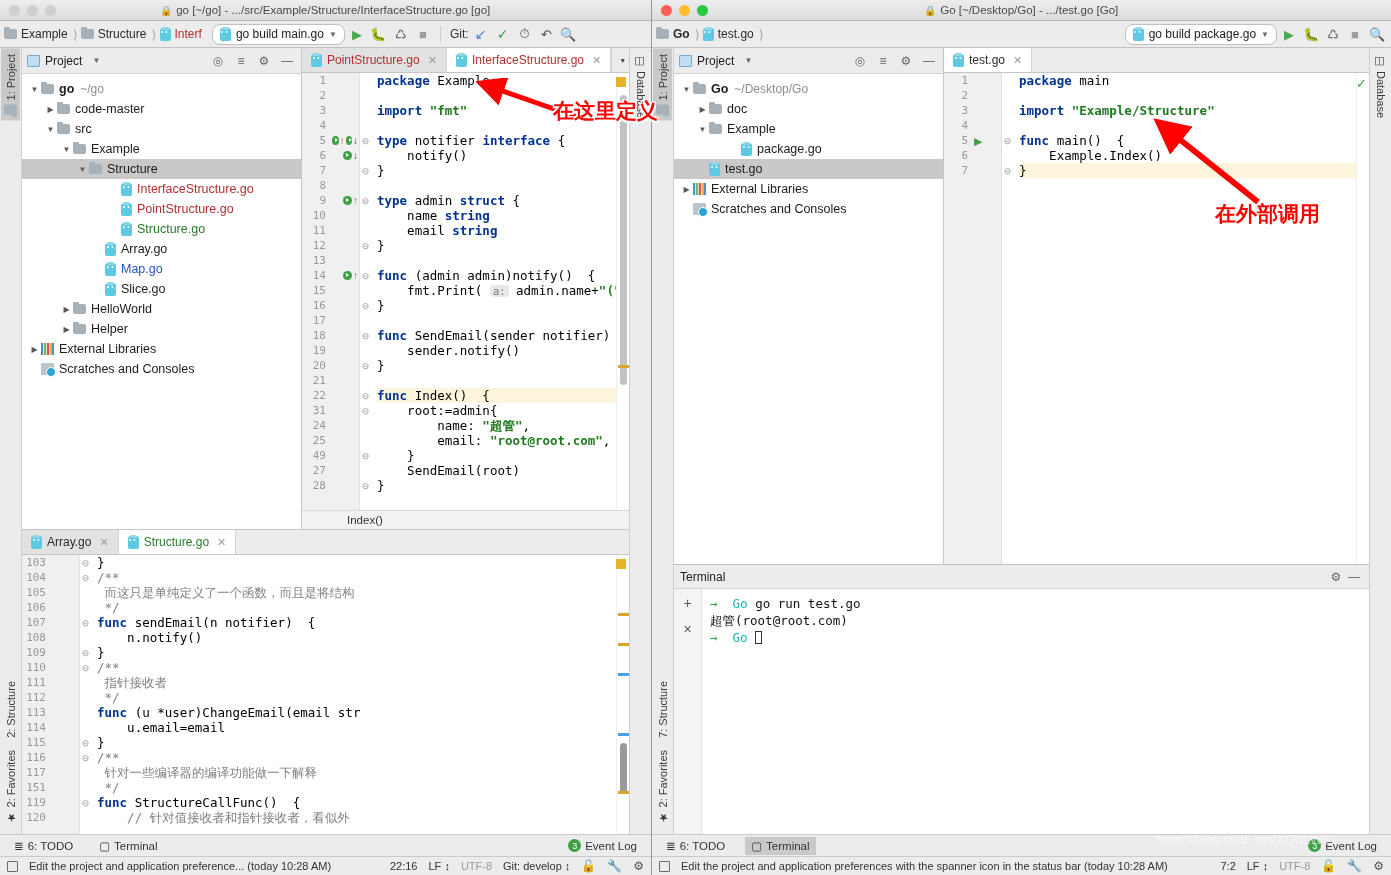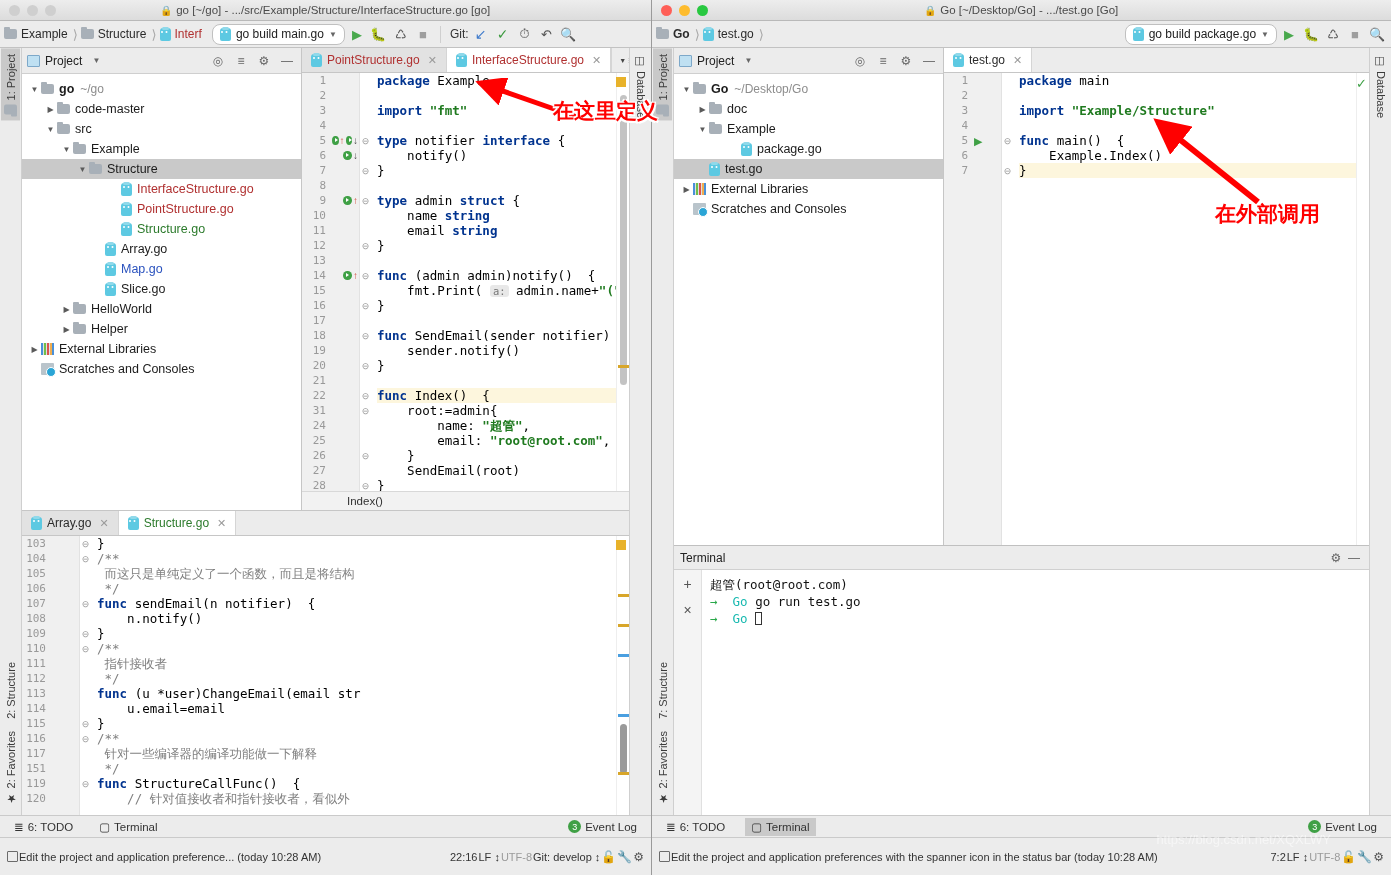--- a/index.html
+++ b/index.html
@@ -155,22 +155,22 @@
   .cursor-box { display: inline-block; width: 7px; height: 13px; border: 1px solid #333; vertical-align: -2px; }
 
   
   .toolwin-bar { height: 22px; background: #ececec; border-top: 1px solid #cacaca; display: flex;
                  align-items: center; padding: 0 8px; gap: 14px; font-size: 11.5px; color: #333; flex: none; }
   .twb-item { display: flex; align-items: center; gap: 4px; padding: 2px 6px; }
   .twb-item.sel { background: #c9c9c9; }
   .twb-spacer { flex: 1; }
   .badge { width: 13px; height: 13px; border-radius: 50%; background: #3fa045; color: #fff; font-size: 9px;
            display: inline-flex; align-items: center; justify-content: center; }
-  .statusbar { height: 38px; background: #ececec; border-top: 1px solid #cacaca; display: flex;
-               align-items: center; padding: 0 7px; gap: 1px; font-size: 11px; color: #333; flex: none; }
+  .statusbar { height: 19px; background: #ececec; border-top: 1px solid #cacaca; display: flex;
+               align-items: center; padding: 0 7px; gap: 11px; font-size: 11px; color: #333; flex: none; }
   .sb-spacer { flex: 1; }
   .sb-dim { color: #9b9b9b; }
   .sb-ico { color: #555; font-size: 12px; }
   .sq-ico { width: 11px; height: 11px; border: 1.5px solid #6b6b6b; border-radius: 1px; display:inline-block;}
 
   
   .anno { position: absolute; color: #ff0000; font-weight: bold; font-size: 21px;
           font-family: "DejaVu Sans", sans-serif; text-shadow: -1.5px -1.5px 0 #fff, 1.5px -1.5px 0 #fff,
           -1.5px 1.5px 0 #fff, 1.5px 1.5px 0 #fff, 0 0 3px #fff; pointer-events: none; z-index: 40; }
   .arrowsvg { position: absolute; z-index: 39; pointer-events: none; }
@@ -389,21 +389,21 @@
                   <div class="gln">16</div>
                   <div class="gln">17</div>
                   <div class="gln">18</div>
                   <div class="gln">19</div>
                   <div class="gln">20</div>
                   <div class="gln">21</div>
                   <div class="gln">22</div>
                   <div class="gln">31</div>
                   <div class="gln">24</div>
                   <div class="gln">25</div>
-                  <div class="gln">26</div>
+                  <div class="gln">49</div>
                   <div class="gln">27</div>
                   <div class="gln">28</div>
                   <div class="gmark" style="top: 60px;">
                     <span class="rungreen"></span>
                     <span class="arrow-up">↑</span>
                     <span class="rungreen"></span>
                     <span class="arrow-dn">↓</span>
                   </div>
                   <div class="gmark" style="top: 75px;">
                     <span style="width:11px;display:inline-block"></span>
@@ -700,21 +700,21 @@
             <span>Terminal</span>
             <span style="flex:1"></span>
             <span class="ph-ico">⚙</span>
             <span class="ph-ico">—</span>
           </div>
           <div class="term-body">
             <div class="term-side">
               <div>+</div>
               <div>×</div>
             </div>
-            <div class="term-text" id="term-text"><div>超管(root@root.com)</div><div><span class="tgreen">→</span>  <span class="tcyan">Go</span> go run test.go</div><div><span class="tgreen">→</span>  <span class="tcyan">Go</span> <span class="cursor-box"></span></div></div>
+            <div class="term-text" id="term-text"><div><span class="tgreen">→</span>  <span class="tcyan">Go</span> go run test.go</div><div>超管(root@root.com)</div><div><span class="tgreen">→</span>  <span class="tcyan">Go</span> <span class="cursor-box"></span></div></div>
           </div>
         </div>
       </div>
 
       <div class="stripe stripe-right">
         <div class="vtop">
           <div class="vtab">
             <span>◫</span>
             <span>Database</span>
           </div>

